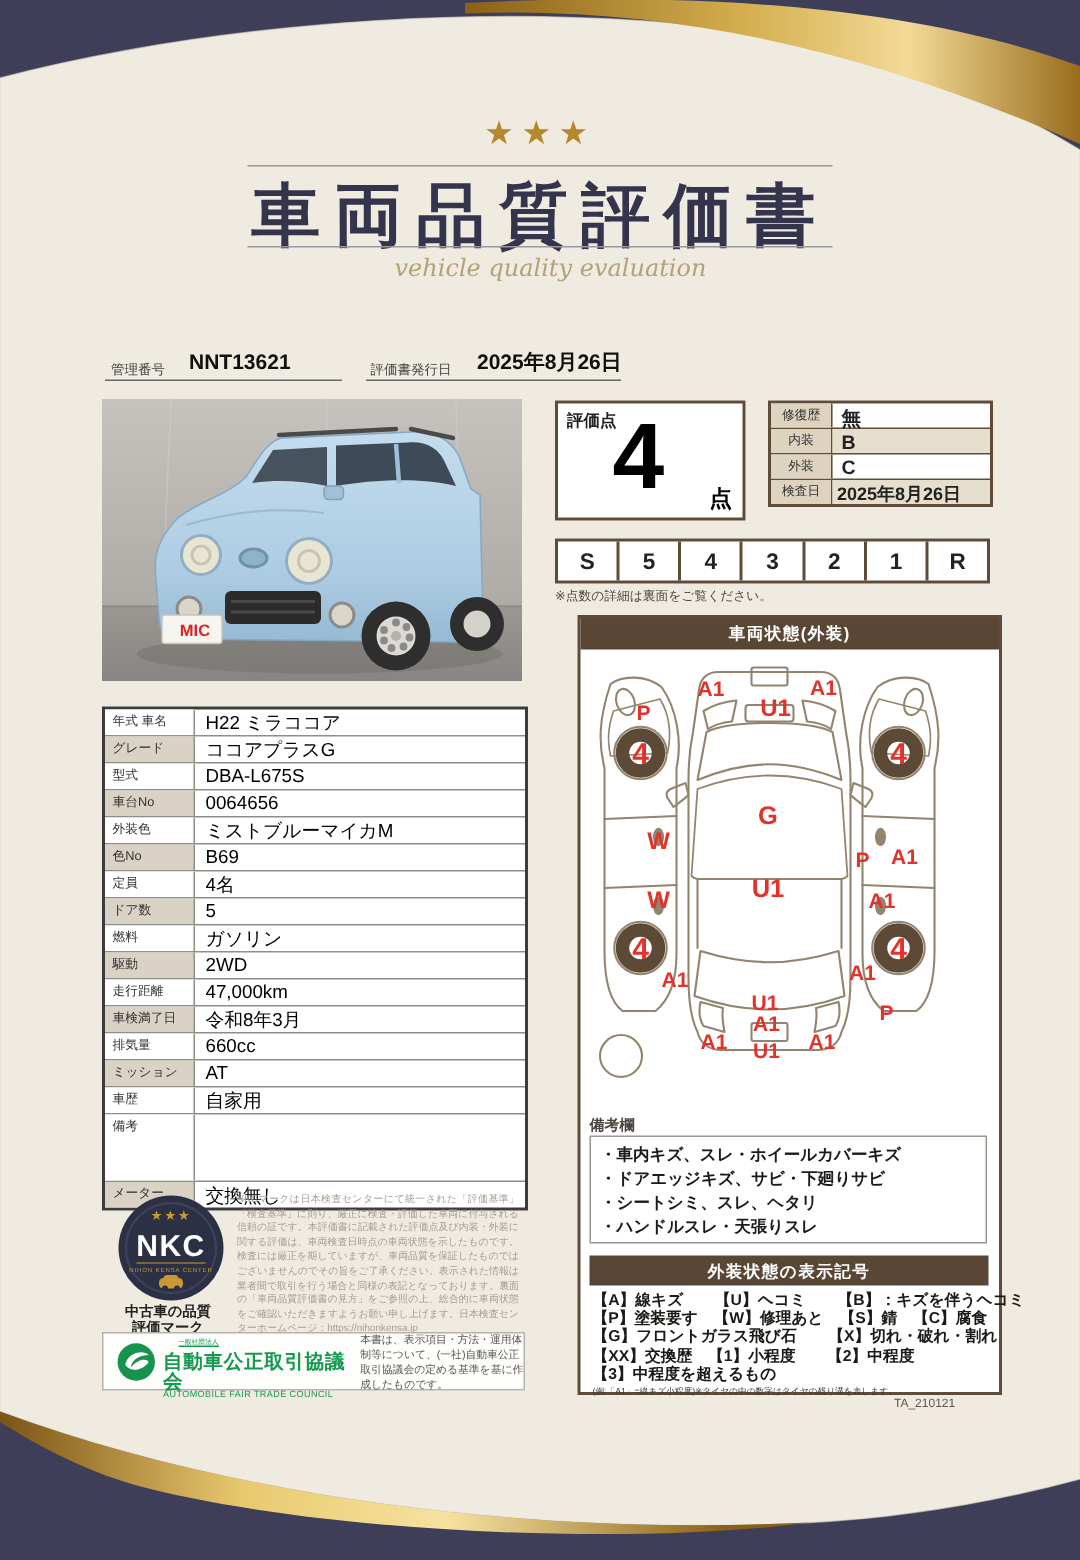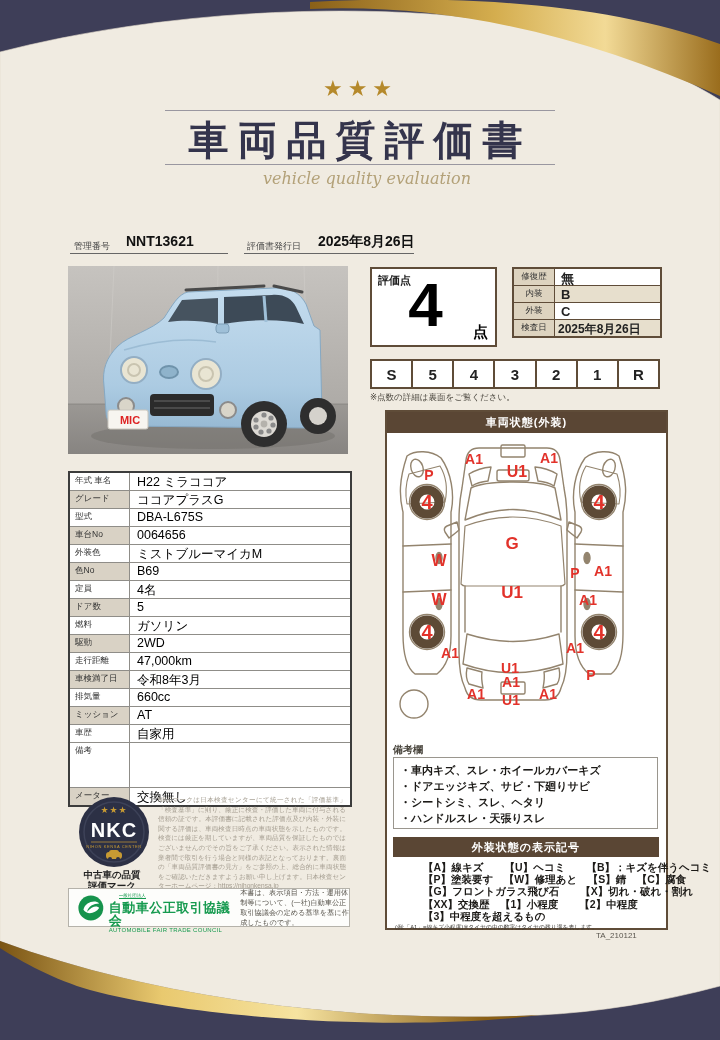--- a/index.html
+++ b/index.html
@@ -5,21 +5,21 @@
   html,body{margin:0;padding:0;background:#3e3e58;}
   #page{position:relative;width:720px;height:1040px;overflow:hidden;
         font-family:"Liberation Sans","DejaVu Sans",sans-serif;color:#222;}
   #bg{position:absolute;inset:0;}
   .abs{position:absolute;}
 
   
   .stars{left:0;right:0;top:76px;text-align:center;color:#b5892b;font-size:22px;letter-spacing:5px;}
   .rule{left:165px;width:390px;height:1px;background:#9a97a0;}
   .title{left:0;right:0;top:113px;text-align:center;font-family:"DejaVu Serif","Liberation Serif",serif;
-         font-weight:bold;font-size:40px;letter-spacing:9px;color:#34344c;}
+         font-weight:bold;font-size:46px;letter-spacing:9px;color:#34344c;}
   .subtitle{left:0;right:0;top:169px;text-align:center;font-family:"DejaVu Serif","Liberation Serif",serif;
          font-style:italic;font-size:16px;color:#b3a178;padding-left:14px;}
 
   
   .meta-label{font-size:9px;color:#444;top:240px;}
   .meta-value{font-size:14px;font-weight:bold;color:#111;top:233px;}
   .meta-line{height:1px;background:#666;top:253px;}
 
   
   #photo{left:68px;top:266px;width:248px;height:188px;background:#b3b0ad;}
@@ -71,21 +71,21 @@
   #panel{left:385px;top:410px;width:283px;height:520px;background:#fff;border:2px solid #5f4c38;box-sizing:border-box;}
   .panel-head{position:absolute;left:0;right:0;top:0;height:21px;background:#5a4634;color:#fff;
               font-size:11px;font-weight:bold;display:flex;align-items:center;justify-content:center;letter-spacing:1px;}
   #cardiag{position:absolute;left:0;top:22px;}
   .remarks-label{position:absolute;left:6px;top:331px;font-size:10px;font-weight:bold;color:#4a463e;}
   #remarks{position:absolute;left:6px;top:345px;width:265px;height:72px;border:1px solid #9a968e;padding:4px 6px;box-sizing:border-box;}
   .rm-line{font-size:11px;font-weight:bold;color:#1c1a17;line-height:16px;white-space:nowrap;}
   .legend-head{position:absolute;left:6px;right:7px;top:425px;height:20px;background:#5a4634;color:#fff;
                font-size:11px;font-weight:bold;display:flex;align-items:center;justify-content:center;letter-spacing:1px;}
   #legend{position:absolute;left:8px;top:449px;right:4px;}
-  .lg-line{font-size:10.5px;font-weight:bold;color:#1c1a17;line-height:12.2px;white-space:nowrap;margin-left:28px;}
+  .lg-line{font-size:10.5px;font-weight:bold;color:#1c1a17;line-height:12.2px;white-space:nowrap;}
   .lg-note{position:absolute;left:8px;top:511px;font-size:5.8px;color:#3a3732;}
   #doc-code{left:596px;top:931px;font-size:8px;color:#5a564e;}
 
   .mark{font-family:"Liberation Sans","DejaVu Sans",sans-serif;font-weight:bold;fill:#e2322a;}
 </style>
 </head>
 <body>
 
 <div id="page">
 

